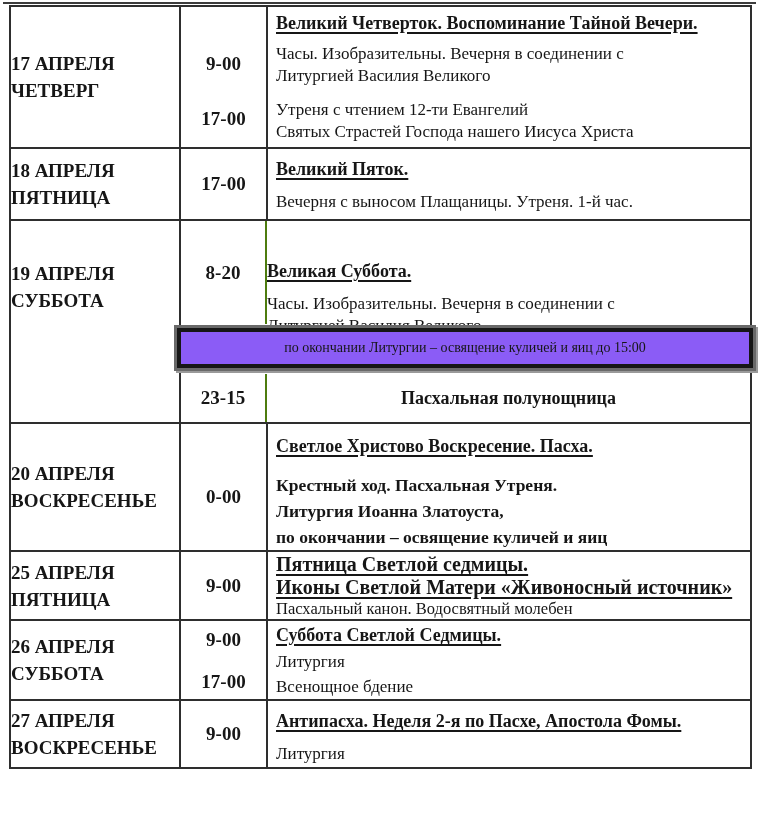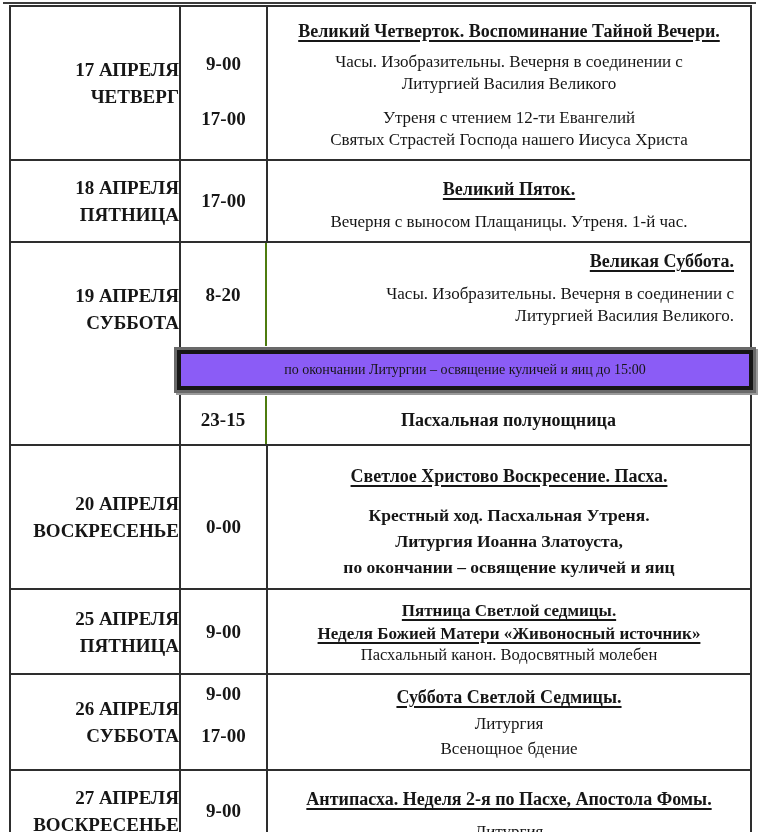--- a/index.html
+++ b/index.html
@@ -24,27 +24,27 @@
     width: 741px;
     border-collapse: collapse;
     table-layout: fixed;
     background: #ffffff;
   }
   td { border: 2px solid #2e2e2e; }
 
   
   td.date {
     font-weight: bold; font-size: 19px; line-height: 27px;
-    text-align: right; vertical-align: middle;
+    text-align: left; vertical-align: middle;
   }
   td.time {
     font-weight: bold; font-size: 19px;
     text-align: center; vertical-align: middle;
   }
-  td.desc { text-align: center; vertical-align: top; padding: 8px 8px; }
+  td.desc { vertical-align: top; padding: 0 8px; }
 
   .hdr {
     font-weight: bold; font-size: 18px; line-height: 24px;
     text-decoration: underline;
     text-decoration-thickness: 1.5px;
     text-underline-offset: 3px;
   }
   .line { font-size: 17px; line-height: 22px; }
 
   
@@ -64,21 +64,21 @@
   .r19 td.date { padding-bottom: 70px; border-radius: 20px; }
   td.combo { padding: 0; vertical-align: top; }
   .sub-top, .sub-bottom { display: flex; }
   .sub-top { height: 103px; }
   .sub-bottom { height: 48px; }
   .sub-time {
     flex: 0 0 86px; border-right: 2px solid #4d7c0f;
     display: flex; align-items: center; justify-content: center;
     font-weight: bold; font-size: 19px;
   }
-  .sub-desc { flex: 1; text-align: right; padding: 0 16px; }
+  .sub-desc { flex: 1; text-align: left; padding: 0 0; margin-top: 32px; }
   .sub-desc .hdr { margin: 6px 0 10px; }
   .band { height: 50px; position: relative; }
   .callout-outer {
     position: absolute; top: 1px; bottom: 3px; left: -7px; right: -6px;
     background: #696969; padding: 3px;
     box-shadow: 2px 2px 0 0 #9a9a9a;
     z-index: 2;
   }
   .callout-frame {
     height: 100%; border: 4px solid #161616; background: #8b5cf6;
@@ -91,21 +91,21 @@
   }
 
   
   tr.r20 { height: 120px; }
   .r20 td.time { padding-top: 20px; }
   .r20 .hdr { margin: 10px 0 14px; }
   .r20 .line { font-weight: bold; line-height: 26px; font-size: 17.5px; }
 
   
   tr.r25 { height: 67px; }
-  .r25 .hdr { font-size: 17px; line-height: 21px; margin-top: 2px; }
+  .r25 .hdr { font-size: 20px; line-height: 21px; margin-top: 2px; }
   .r25 .line { font-size: 16.5px; line-height: 21px; }
 
   
   tr.r26 { height: 78px; }
   .r26 td.time { vertical-align: top; }
   .r26 .t1 { margin-top: 8px; }
   .r26 .t2 { margin-top: 20px; }
   .r26 .hdr { margin: 2px 0 2px; }
   .r26 .line { line-height: 25px; }
 
@@ -214,21 +214,21 @@
       <tr class="r r25">
         <td class="date">
           <div>25 АПРЕЛЯ</div>
           <div>ПЯТНИЦА</div>
         </td>
         <td class="time">
           <div>9-00</div>
         </td>
         <td class="desc">
           <div class="hdr">Пятница Светлой седмицы.</div>
-          <div class="hdr">Неделя Божией Матери «Живоносный источник»</div>
+          <div class="hdr">Иконы Светлой Матери «Живоносный источник»</div>
           <div class="line">Пасхальный канон. Водосвятный молебен</div>
         </td>
       </tr>
 
       <tr class="r r26">
         <td class="date">
           <div>26 АПРЕЛЯ</div>
           <div>СУББОТА</div>
         </td>
         <td class="time">

